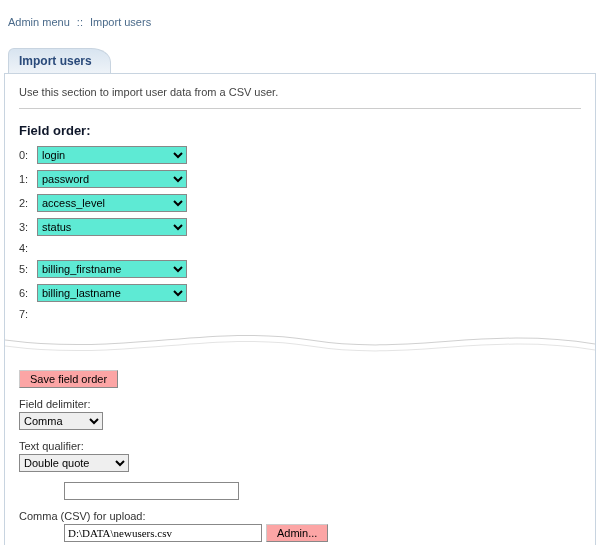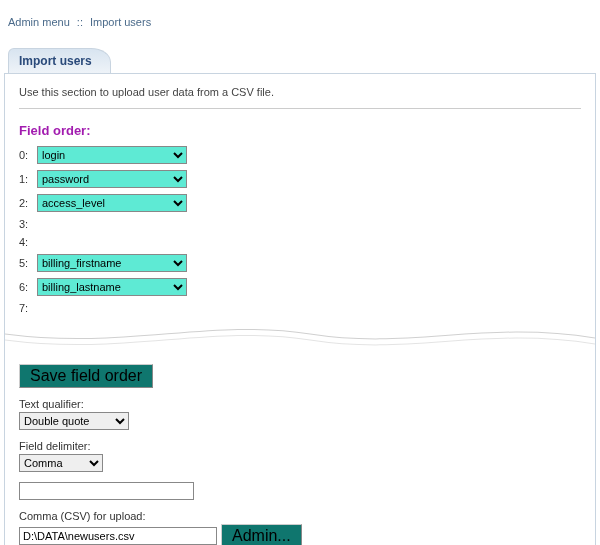--- a/index.html
+++ b/index.html
@@ -44,21 +44,21 @@
   }
   hr.thin {
     border: none;
     border-top: 1px solid #ccc;
     margin: 8px 0 14px 0;
   }
   .section-title {
     font-weight: bold;
     font-size: 13px;
     margin-bottom: 8px;
-    color: #a21caf;
+    color: #0f172a;
   }
   .field-row {
     display: flex;
     align-items: center;
     margin-bottom: 6px;
   }
   .field-row .idx {
     width: 18px;
     text-align: left;
     font-size: 11px;
@@ -74,80 +74,82 @@
   }
   .wave-sep {
     position: relative;
     height: 28px;
     margin: 10px -14px 12px -14px;
     overflow: hidden;
   }
   .wave-sep svg { display:block; width:100%; height:28px; }
   .btn {
     font-family: Verdana, Arial, sans-serif;
-    font-size: 16px;
+    font-size: 11px;
     padding: 2px 10px;
-    background: #0f766e;
+    background: #fca5a5;
     border: 1px solid #888;
     border-top-color: #ccc;
     border-left-color: #ccc;
     cursor: pointer;
   }
   .form-block { margin-bottom: 10px; }
   .form-label { font-size: 11px; margin-bottom: 2px; display:block; }
   select.small-select {
     font-size: 11px;
     font-family: Verdana, Arial, sans-serif;
     border: 1px solid #888;
     height: 18px;
   }
   input.text-input {
     font-size: 11px;
-    font-family: Liberation Sans, sans-serif;
+    font-family: Liberation Serif, serif;
     border: 1px solid #888;
     height: 18px;
     padding: 1px 3px;
+    margin-left: 45px;
   }
   .file-row { display:flex; align-items:center; gap:4px; }
 </style>
 </head>
 <body>
 
 
 
 <div class="breadcrumb">
   <span>Admin menu</span>
   <span class="sep">::</span>
   <span>Import users</span>
 </div>
 
 <div class="tab-header">Import users</div>
 
 <div class="panel">
 
-  <div class="intro">Use this section to upload user data from a CSV file.</div>
+  <div class="intro">Use this section to import user data from a CSV user.</div>
   <hr class="thin">
 
   <div class="section-title">Field order:</div>
 
   <div>
     <div class="field-row">
       <span class="idx">0:</span>
       <select class="field-select"><option>login</option></select>
     </div>
     <div class="field-row">
       <span class="idx">1:</span>
       <select class="field-select"><option>password</option></select>
     </div>
     <div class="field-row">
       <span class="idx">2:</span>
       <select class="field-select"><option>access_level</option></select>
     </div>
     <div class="field-row">
       <span class="idx">3:</span>
+      <select class="field-select"><option>status</option></select>
     </div>
     <div class="field-row">
       <span class="idx">4:</span>
     </div>
     <div class="field-row">
       <span class="idx">5:</span>
       <select class="field-select"><option>billing_firstname</option></select>
     </div>
     <div class="field-row">
       <span class="idx">6:</span>
@@ -163,27 +165,27 @@
       <path d="M0,10 C120,26 200,-6 300,10 C400,26 470,-4 580,14" stroke="#d0d0d0" stroke-width="1" fill="none"></path>
       <path d="M0,16 C120,32 200,0 300,16 C400,32 470,2 580,20" stroke="#e4e4e4" stroke-width="1" fill="none"></path>
     </svg>
   </div>
 
   <div class="form-block">
     <button class="btn">Save field order</button>
   </div>
 
   <div class="form-block">
+    <span class="form-label">Field delimiter:</span>
+    <select class="small-select" style="width:84px"><option>Comma</option></select>
+  </div>
+
+  <div class="form-block">
     <span class="form-label">Text qualifier:</span>
     <select class="small-select" style="width:110px"><option>Double quote</option></select>
-  </div>
-
-  <div class="form-block">
-    <span class="form-label">Field delimiter:</span>
-    <select class="small-select" style="width:84px"><option>Comma</option></select>
   </div>
 
   <div class="form-block">
     <input class="text-input" style="width: 175px;" type="text" value="">
   </div>
 
   <div class="form-block">
     <span class="form-label">Comma (CSV) for upload:</span>
     <div class="file-row">
       <input class="text-input" style="width: 198px;" type="text" value="D:\DATA\newusers.csv">

